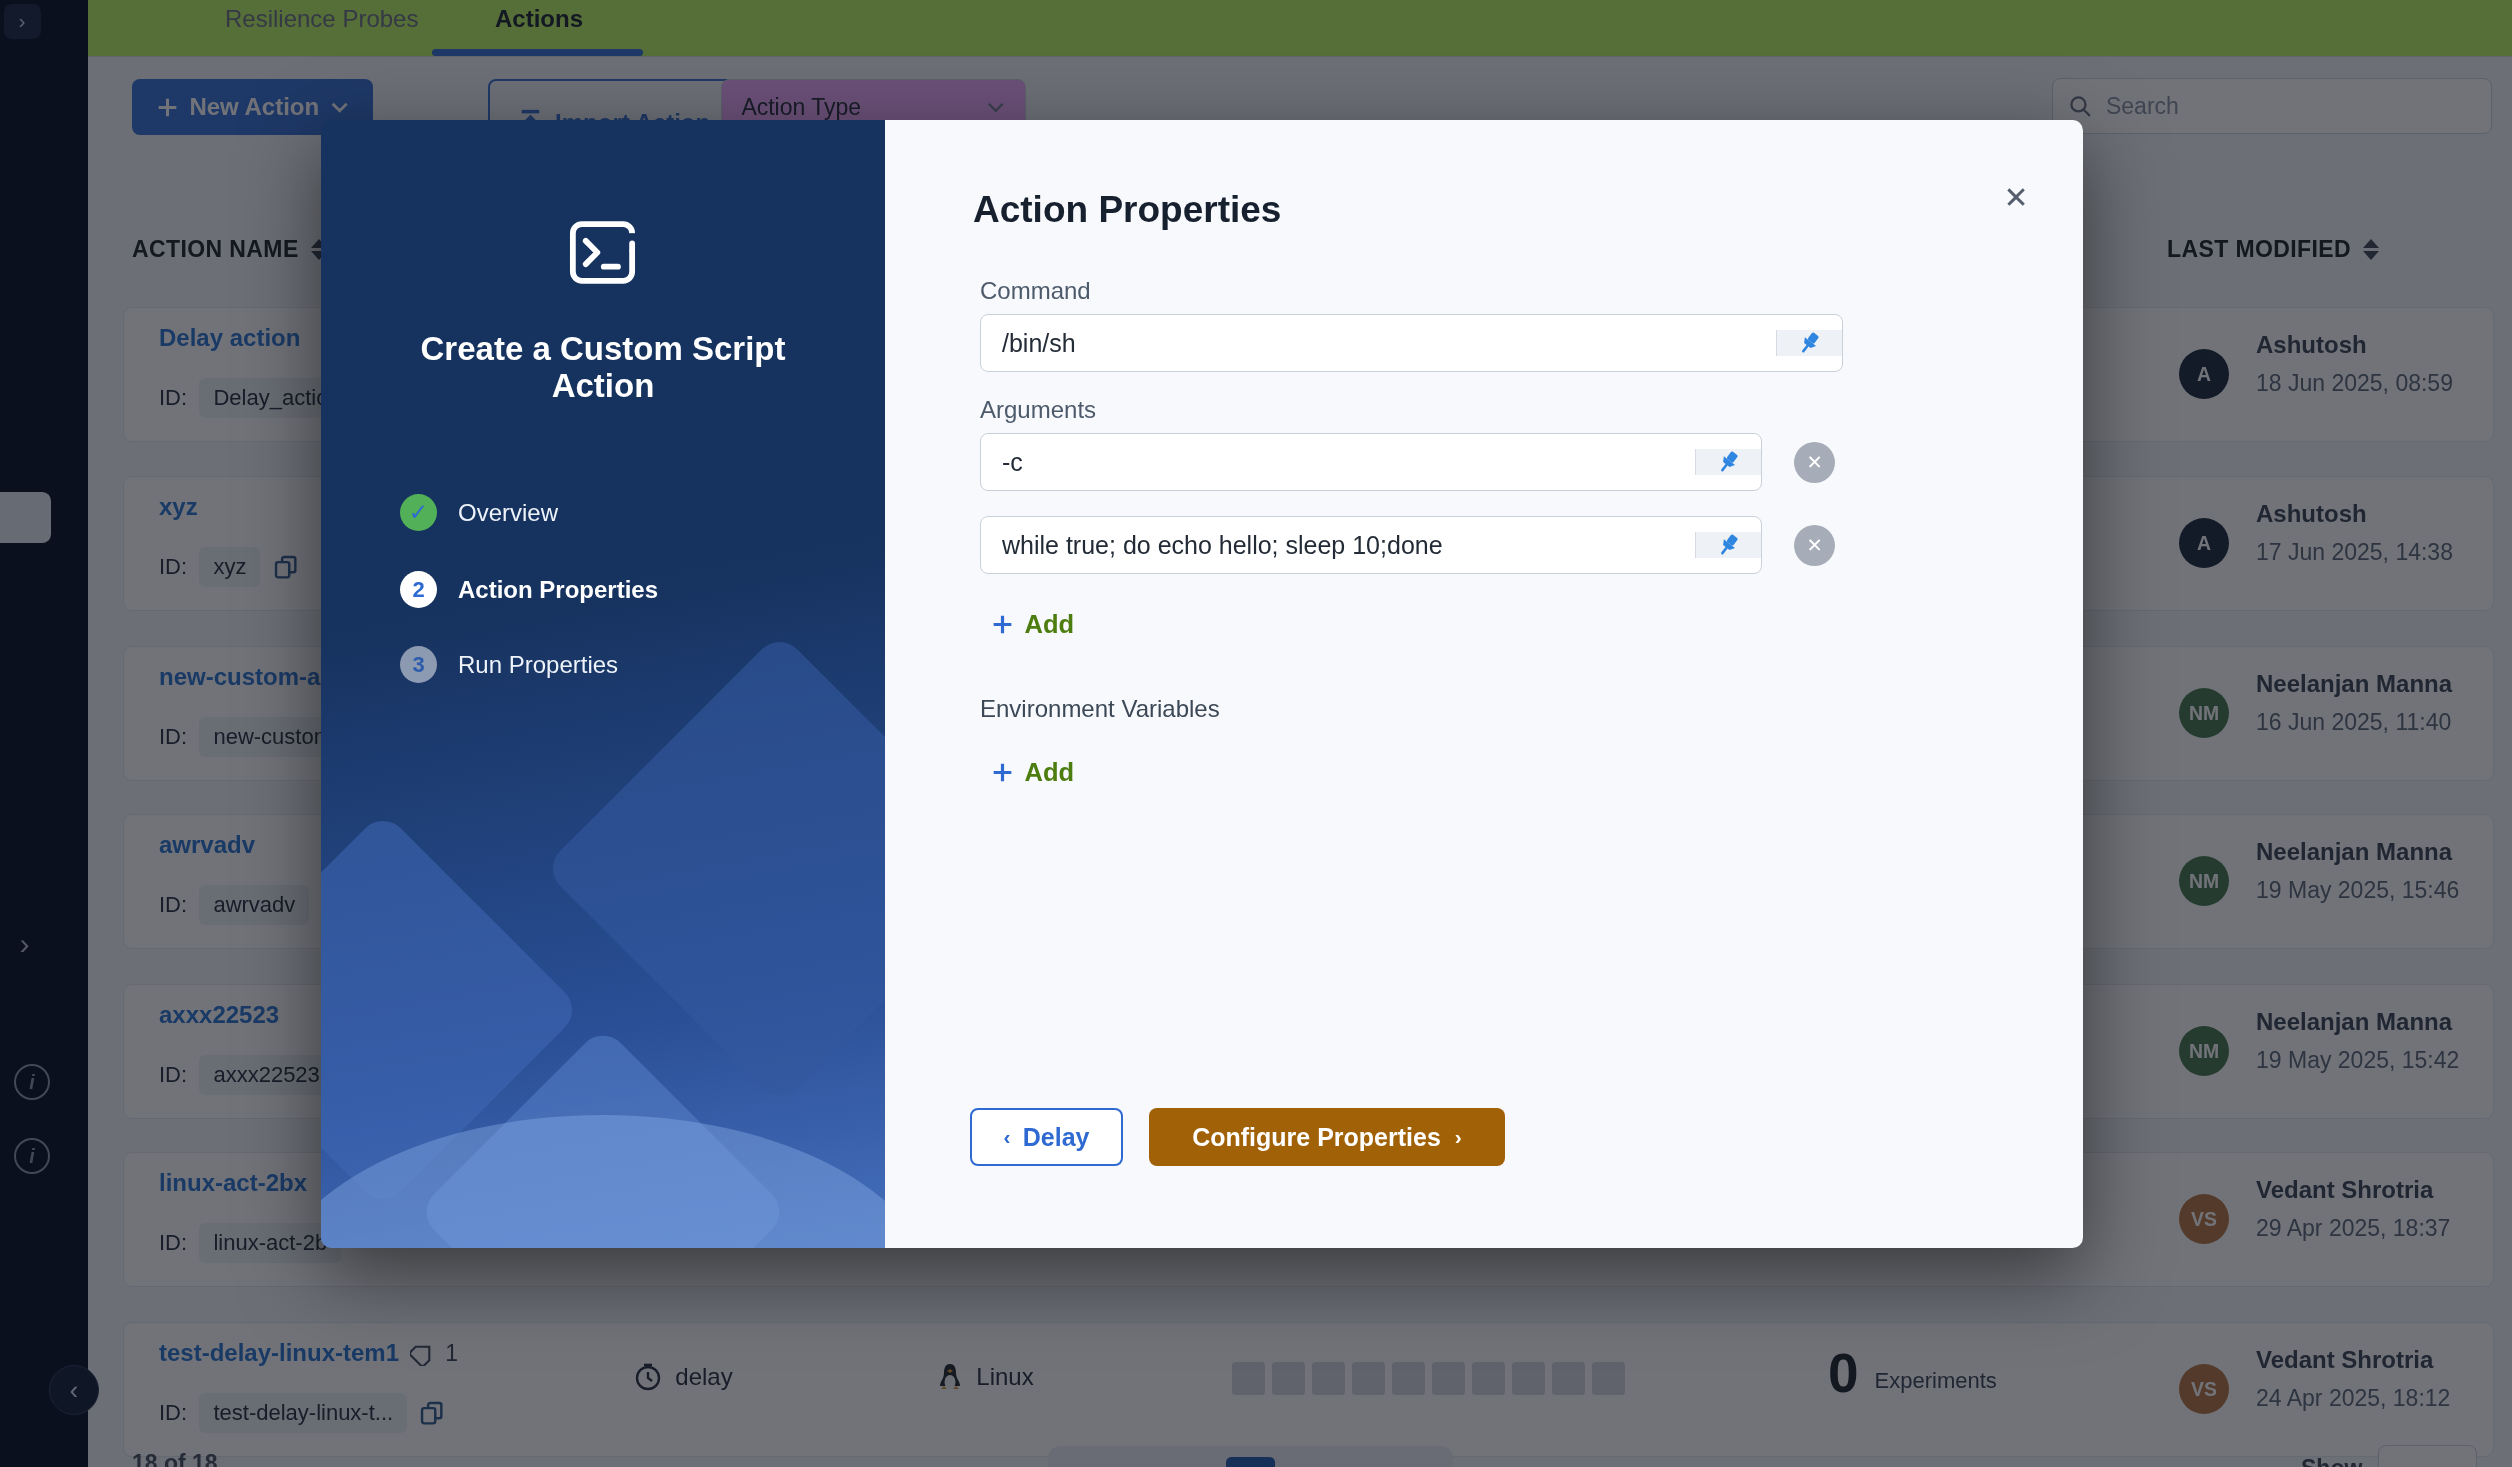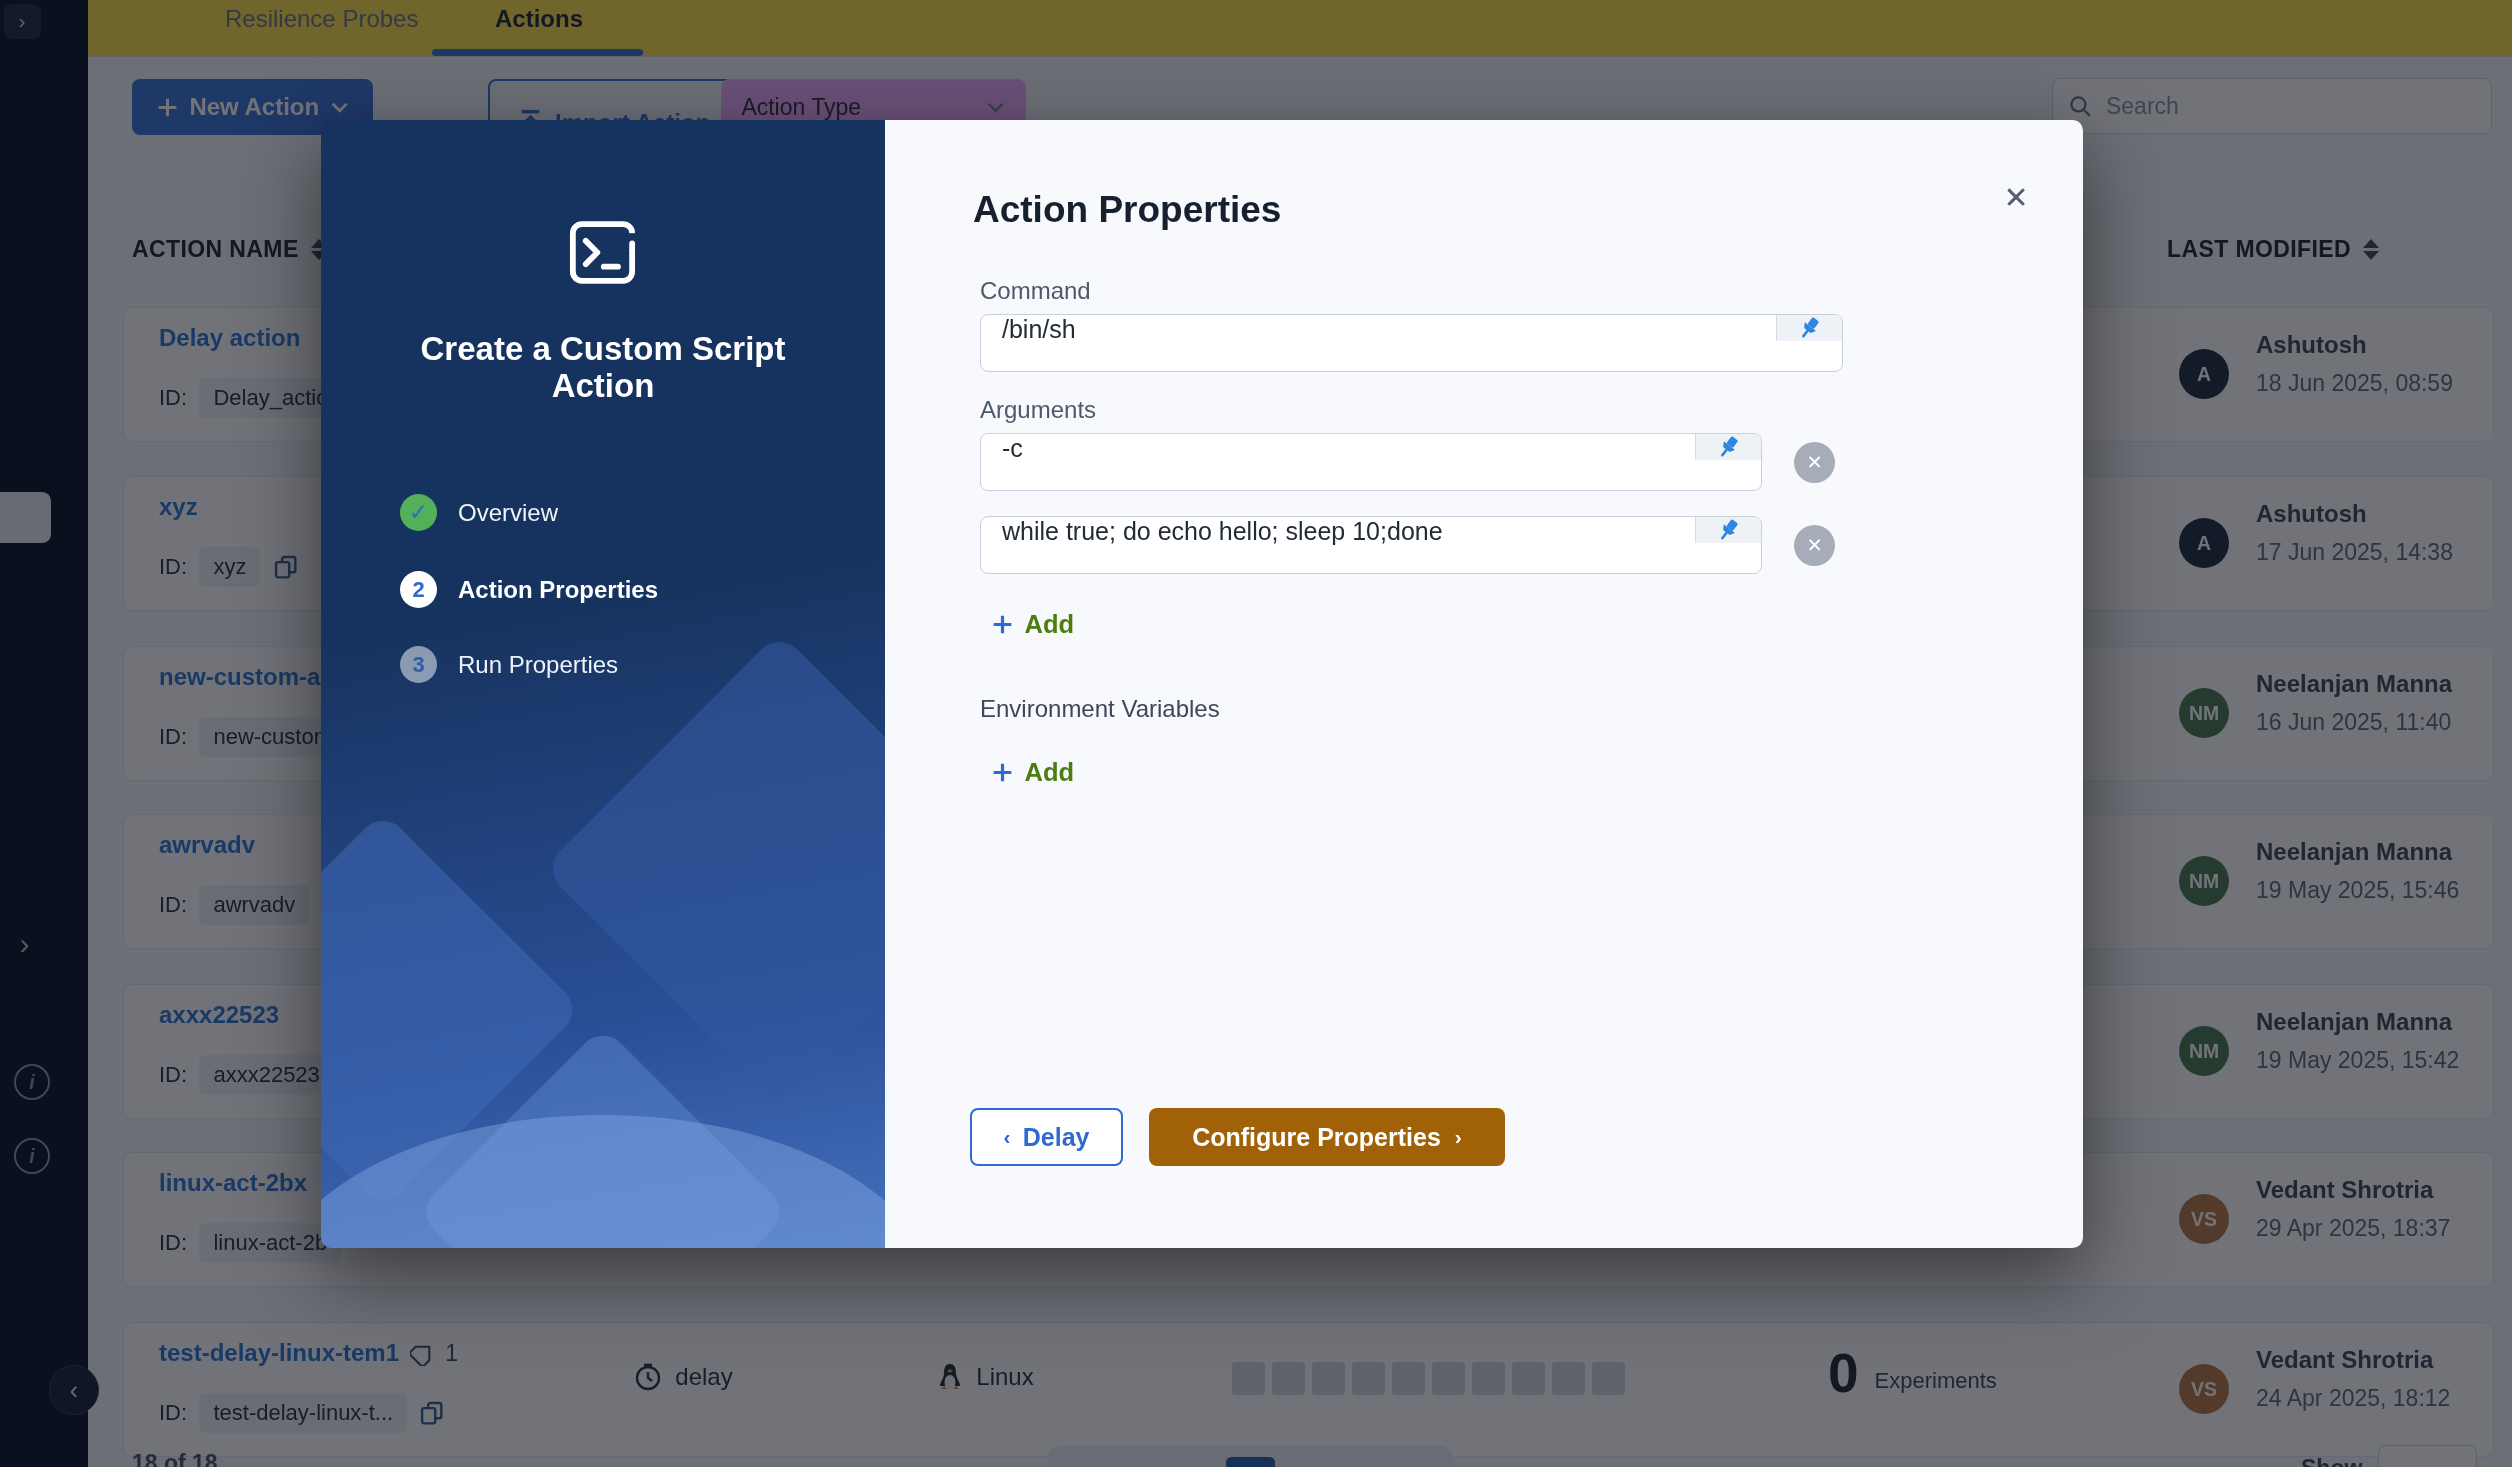--- a/index.html
+++ b/index.html
@@ -11,21 +11,21 @@
     background:#1d2b46;color:#cdd6e4;font-size:21px;display:flex;align-items:center;justify-content:center;}
   .rail-active{position:absolute;left:0;top:492px;width:51px;height:51px;background:#e8ebf0;border-radius:0 8.8px 8.8px 0;}
   .rail-chev{position:absolute;left:19.4px;top:927px;color:#b7bfca;font-size:30px;}
   .rail-info{position:absolute;left:14px;width:32px;height:32px;border:2.6px solid #8f99a8;border-radius:50%;
     color:#8f99a8;font-size:19.4px;display:flex;align-items:center;justify-content:center;font-style:italic;font-weight:bold;}
   .ri1{top:1064px}.ri2{top:1138px}
   .rail-collapse{position:absolute;left:49px;top:1365px;width:48px;height:48px;border-radius:50%;
     background:#16243c;border:1.8px solid #33415d;color:#dfe6f2;font-size:25px;
     display:flex;align-items:center;justify-content:center;}
   
-  .tabs{position:absolute;left:88px;top:0;right:0;height:56px;border-bottom:1.8px solid #d8dde4;background:#fde047;}
+  .tabs{position:absolute;left:88px;top:0;right:0;height:56px;border-bottom:1.8px solid #d8dde4;background:#bef264;}
   .tab{position:absolute;top:5.3px;font-size:24px;color:#6e7683;}
   .tab1{left:137px;}
   .tab2{left:407px;color:#1f2733;font-weight:bold;}
   .tab-underline{position:absolute;left:344px;top:49px;width:211px;height:7px;background:#3a72d4;border-radius:3.5px;}
   
   .btn-new{position:absolute;left:132px;top:79px;width:241px;height:56px;background:#3a72d4;border-radius:8px;
     color:#fff;font-size:24px;font-weight:bold;display:flex;align-items:center;justify-content:center;gap:10.6px;}
   .btn-import{position:absolute;left:440px;top:79px;width:248px;height:56px;border:2.6px solid #3a72d4;border-radius:8px;
     color:#3a72d4;font-size:24px;font-weight:bold;display:flex;align-items:flex-end;justify-content:center;gap:12.3px;background:transparent;margin-left:48px;}
   .sel-type{position:absolute;left:721px;top:79px;width:305px;height:56px;background:#f0abfc;border:1.8px solid #cdd3dc;border-radius:8px;
@@ -99,21 +99,21 @@
   .step-lab{font-size:24px;color:#eef3fa;}
   .s2 .step-lab{font-weight:bold;color:#fff;}
   
   .modal-right{position:absolute;left:564px;top:0;right:0;bottom:0;background:#f7f9fc;}
   .m-close{position:absolute;right:46px;top:56px;font-size:30px;color:#565e6e;width:42px;height:42px;
     display:flex;align-items:center;justify-content:center;}
   .m-title{position:absolute;left:88px;top:69px;font-size:37px;font-weight:bold;color:#16202e;}
   .f-label{position:absolute;left:95px;font-size:24px;color:#4c5a6b;}
   .lab-cmd{top:157px}.lab-args{top:276px}.lab-env{top:575px;color:#3c4856;}
   .inp-wrap{position:absolute;left:95px;height:58px;background:#fff;border:1.8px solid #c9d0da;border-radius:8px;
-    display:flex;align-items:flex-start;box-sizing:border-box;overflow:hidden;}
+    display:flex;align-items:center;box-sizing:border-box;overflow:hidden;}
   .w-cmd{top:194px;width:863px;}
   .w-a1{top:313px;width:782px;}
   .w-a2{top:396px;width:782px;}
   .inp-wrap input{flex:1;border:none;outline:none;font-size:25px;color:#222b36;padding:0 21px;background:transparent;
     font-family:"Liberation Sans","DejaVu Sans",sans-serif;}
   .pin-box{width:65px;background:#eef1f6;border-left:1.8px solid #d6dbe3;display:flex;align-items:center;justify-content:center;}
   .x-btn{position:absolute;left:909px;width:41px;height:41px;border-radius:50%;background:#a7adb8;color:#fff;
     font-size:19.4px;font-weight:bold;display:flex;align-items:center;justify-content:center;}
   .x1{top:322px}.x2{top:405px}
   .add-link{position:absolute;left:106px;display:flex;align-items:center;gap:10.6px;

